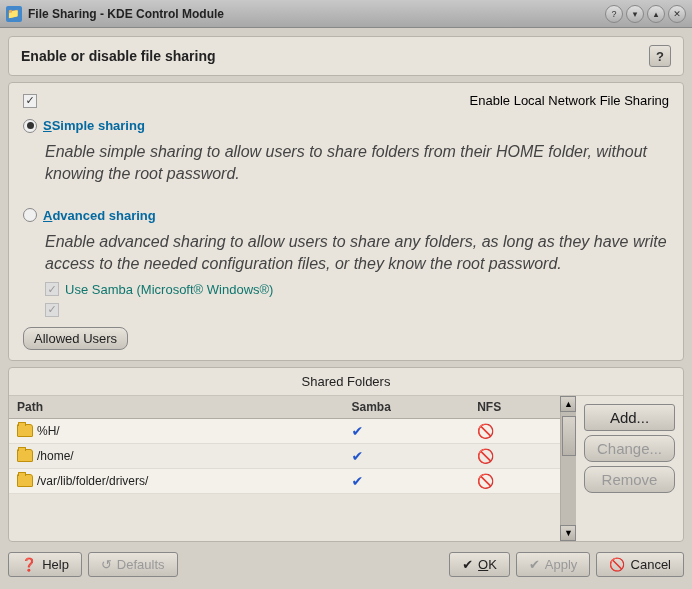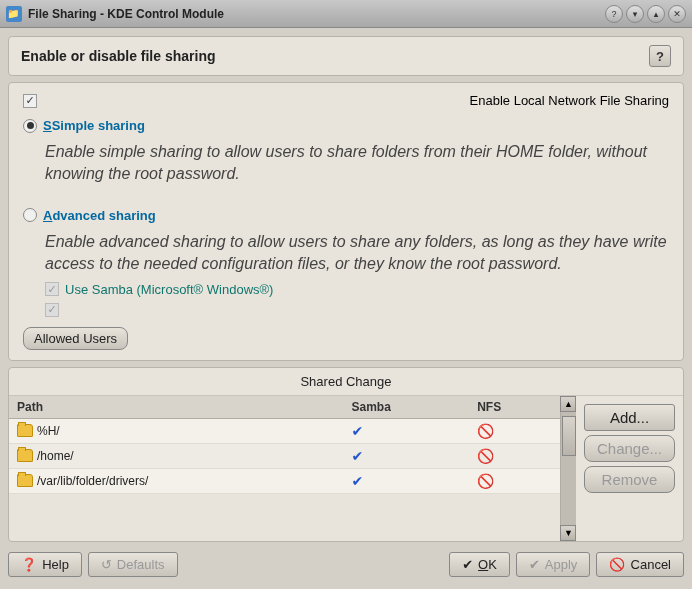--- a/index.html
+++ b/index.html
@@ -407,21 +407,21 @@
     </div>
     <div class="checkbox-option">
       <div class="fake-checkbox disabled"></div>
     </div>
 
     <div class="allowed-users-btn">Allowed Users</div>
 
   </div>
 
   <div class="shared-folders-section">
-    <div class="section-title">Shared Change</div>
+    <div class="section-title">Shared Folders</div>
 
     <div class="table-container">
       <div class="table-with-scroll">
         <table>
           <thead>
             <tr>
               <th>Path</th>
               <th>Samba</th>
               <th>NFS</th>
             </tr>

